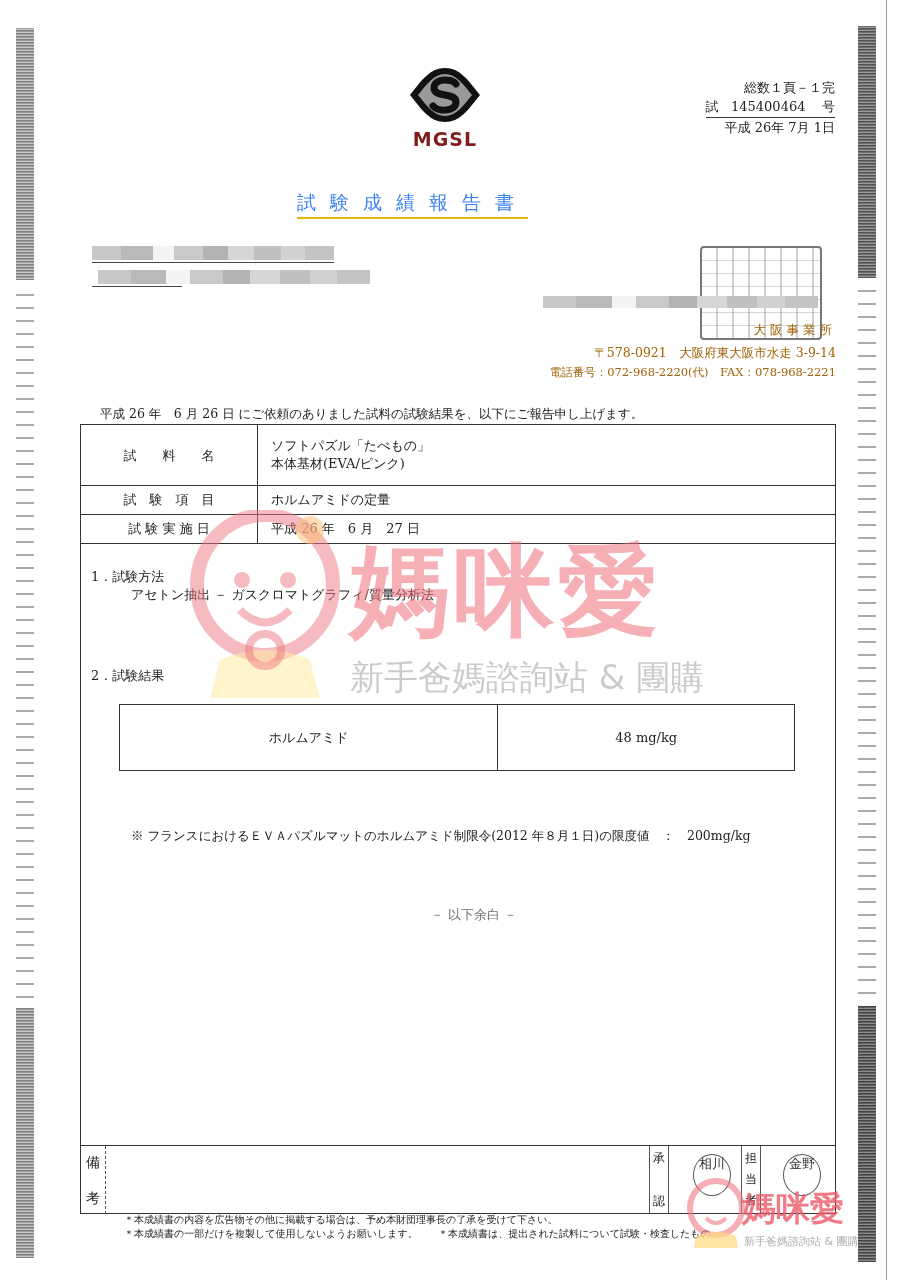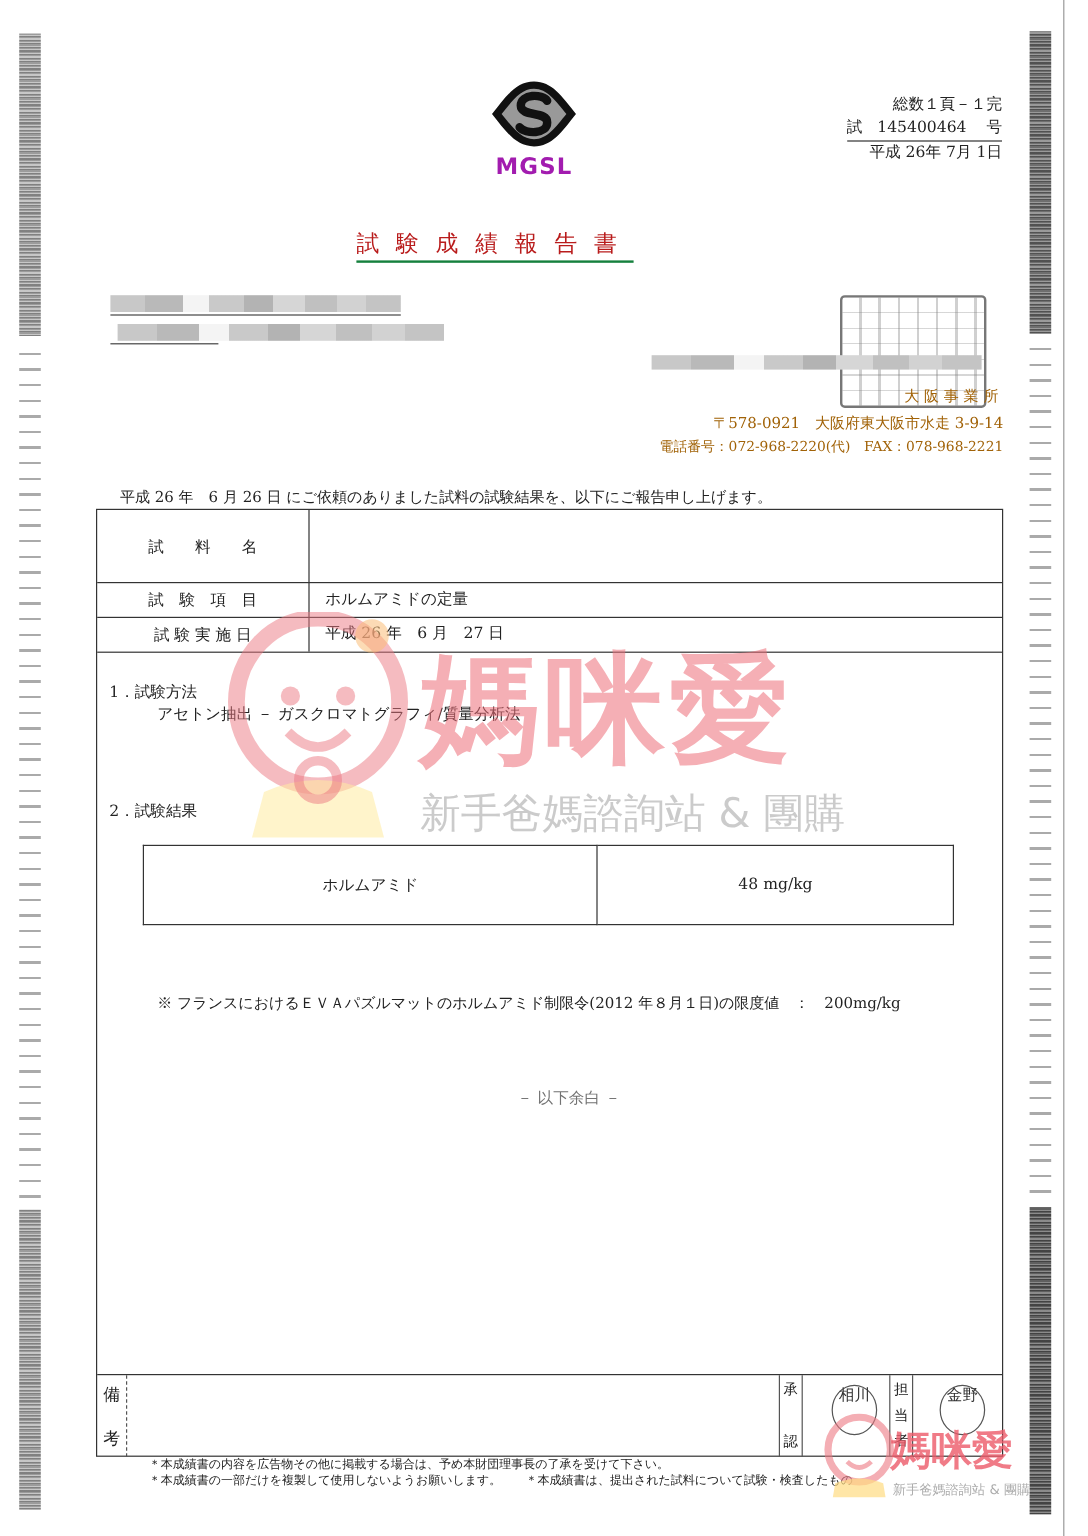--- a/index.html
+++ b/index.html
@@ -8,25 +8,25 @@
   
   .strip{position:absolute;width:18px;
     background-image:repeating-linear-gradient(0deg,#6a6a6a 0 1px,#bdbdbd 1px 2px,#8a8a8a 2px 3px);
     opacity:.85;}
   .dashes{position:absolute;width:18px;
     background-image:repeating-linear-gradient(180deg,transparent 0 6px,#aaa 6px 8px,transparent 8px 13px);}
   .rline{position:absolute;left:886px;top:0;width:1px;height:1280px;background:#999;}
   
   .logo-svg{position:absolute;left:408px;top:66px;}
   .logo-text{position:absolute;left:410px;top:128px;width:70px;text-align:center;
-    font-family:"DejaVu Sans","Liberation Sans",sans-serif;font-weight:bold;font-size:19px;letter-spacing:1px;color:#a21caf;}
+    font-family:"DejaVu Sans","Liberation Sans",sans-serif;font-weight:bold;font-size:19px;letter-spacing:1px;color:#7f1d1d;}
   .doc-meta{position:absolute;right:72px;top:78px;text-align:right;font-size:13px;line-height:19px;color:#222;}
   .doc-meta .num{border-bottom:1.5px solid #333;padding-bottom:1px;}
   .title{position:absolute;left:297px;top:190px;font-size:19px;letter-spacing:14px;
-    border-bottom:2px solid #15803d;padding-bottom:1px;color:#b91c1c;}
+    border-bottom:2px solid #eab308;padding-bottom:1px;color:#3b82f6;}
   .redact{position:absolute;height:14px;
     background:linear-gradient(90deg,#c8c8c8 0 12%,#b9b9b9 12% 25%,#f4f4f4 25% 34%,#c9c9c9 34% 46%,#b3b3b3 46% 56%,#d6d6d6 56% 67%,#c0c0c0 67% 78%,#d2d2d2 78% 88%,#c4c4c4 88% 100%);}
   .rline-under{position:absolute;height:1px;background:#444;}
   .stamp{position:absolute;left:700px;top:246px;width:118px;height:90px;border:2px solid #777;border-radius:4px;
     background-image:repeating-linear-gradient(90deg,transparent 0 14px,rgba(120,120,120,.35) 14px 16px),
                      repeating-linear-gradient(0deg,transparent 0 12px,rgba(120,120,120,.3) 12px 13px);}
   .org{position:absolute;right:71px;text-align:right;font-size:12.5px;color:#a16207;}
   .intro{position:absolute;left:100px;top:406px;font-size:12.5px;color:#222;}
   
   .frame{position:absolute;left:80px;top:424px;width:754px;height:788px;border:1.3px solid #333;}
@@ -93,20 +93,24 @@
 <div class="org" style="top:345px;">〒578-0921　大阪府東大阪市水走 3-9-14</div>
 <div class="org" style="top:365px;font-size:11.5px;">電話番号：072-968-2220(代)　FAX：078-968-2221</div>
 
 <div class="intro">平成 26 年　6 月 26 日 にご依頼のありました試料の試験結果を、以下にご報告申し上げます。</div>
 
 <div class="frame">
   <div class="info-divider"></div>
 
   <div class="info-row" style="top:0;height:60px;">
     <div class="info-label" style="top:22px;">試　　料　　名</div>
+    <div class="info-val" style="top:12px;">
+      <div>ソフトパズル「たべもの」</div>
+      <div>本体基材(EVA/ピンク)</div>
+    </div>
   </div>
   <div class="info-row" style="top:60px;height:29px;">
     <div class="info-label" style="top:6px;">試　験　項　目</div>
     <div class="info-val" style="top:6px;">ホルムアミドの定量</div>
   </div>
   <div class="info-row" style="top:89px;height:29px;">
     <div class="info-label" style="top:6px;">試 験 実 施 日</div>
     <div class="info-val" style="top:6px;">平成 26 年　6 月　27 日</div>
   </div>
 

